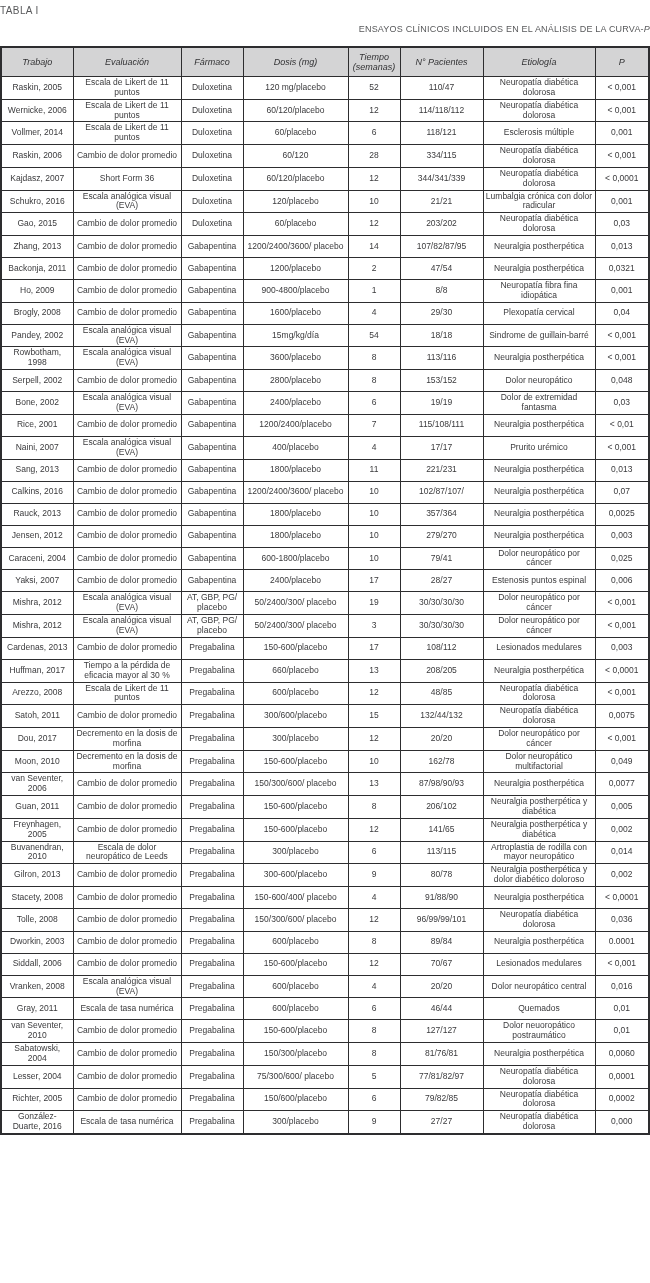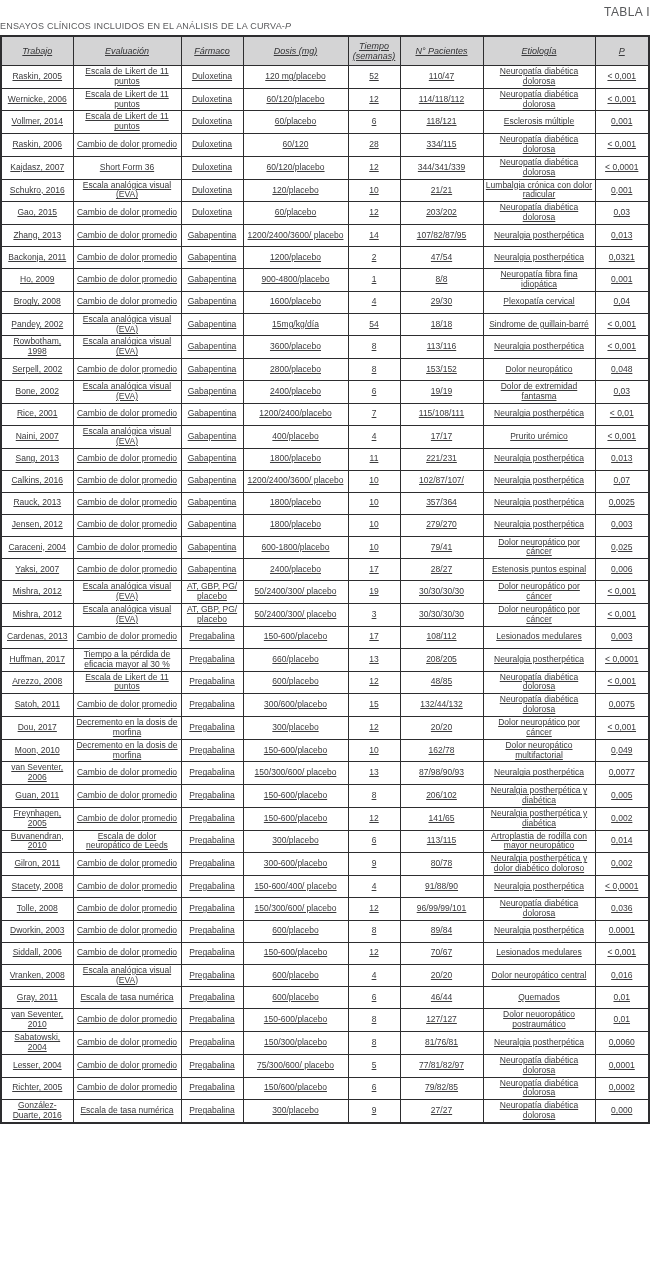--- a/index.html
+++ b/index.html
@@ -1,21 +1,21 @@
 <!DOCTYPE html>
 <html><head>
 <meta charset="utf-8">
 <style>
   html,body{margin:0;padding:0;background:#ffffff;}
   body{width:650px;font-family:"Liberation Sans","DejaVu Sans",sans-serif;color:#3a3a3c;}
   .title-block{padding-top:5px;}
-  .tbl-title{text-align:right;font-size:12px;color:#58595b;letter-spacing:.4px;}
-  .tbl-subtitle{text-align:left;font-size:9px;color:#58595b;letter-spacing:.2px;margin-top:2px;}
+  .tbl-title{text-align:left;font-size:10px;color:#58595b;letter-spacing:.4px;}
+  .tbl-subtitle{text-align:right;font-size:9px;color:#58595b;letter-spacing:.2px;margin-top:8px;}
   .tbl-subtitle i{font-style:italic;}
-  table{border-collapse:collapse;table-layout:fixed;width:648px;margin:4px auto 0 auto;border:2px solid #2d2d2f;text-decoration:underline;}
+  table{border-collapse:collapse;table-layout:fixed;width:648px;margin:12px auto 0 auto;border:2px solid #2d2d2f;}
   th,td{border:1px solid #2d2d2f;text-align:center;vertical-align:middle;
         font-size:8.5px;line-height:1.16;padding:1px 2px;word-wrap:break-word;}
   th{background:#d4d4d5;font-style:italic;font-weight:normal;font-size:9px;height:26px;color:#323234;}
   td{height:19px;color:#3a3a3c;}
   col.c-trabajo{width:72px;} col.c-eval{width:108px;} col.c-farmaco{width:62px;}
   col.c-dosis{width:105px;} col.c-tiempo{width:52px;} col.c-pac{width:83px;}
   col.c-etio{width:112px;} col.c-p{width:54px;}
 </style>
 </head>
 <body>
@@ -394,21 +394,21 @@
           <td>Buvanendran, 2010</td>
           <td>Escala de dolor neuropático de Leeds</td>
           <td>Pregabalina</td>
           <td>300/placebo</td>
           <td>6</td>
           <td>113/115</td>
           <td>Artroplastia de rodilla con mayor neuropático</td>
           <td>0,014</td>
         </tr>
         <tr>
-          <td>Gilron, 2011</td>
+          <td>Gilron, 2013</td>
           <td>Cambio de dolor promedio</td>
           <td>Pregabalina</td>
           <td>300-600/placebo</td>
           <td>9</td>
           <td>80/78</td>
           <td>Neuralgia postherpética y dolor diabético doloroso</td>
           <td>0,002</td>
         </tr>
         <tr>
           <td>Stacety, 2008</td>

